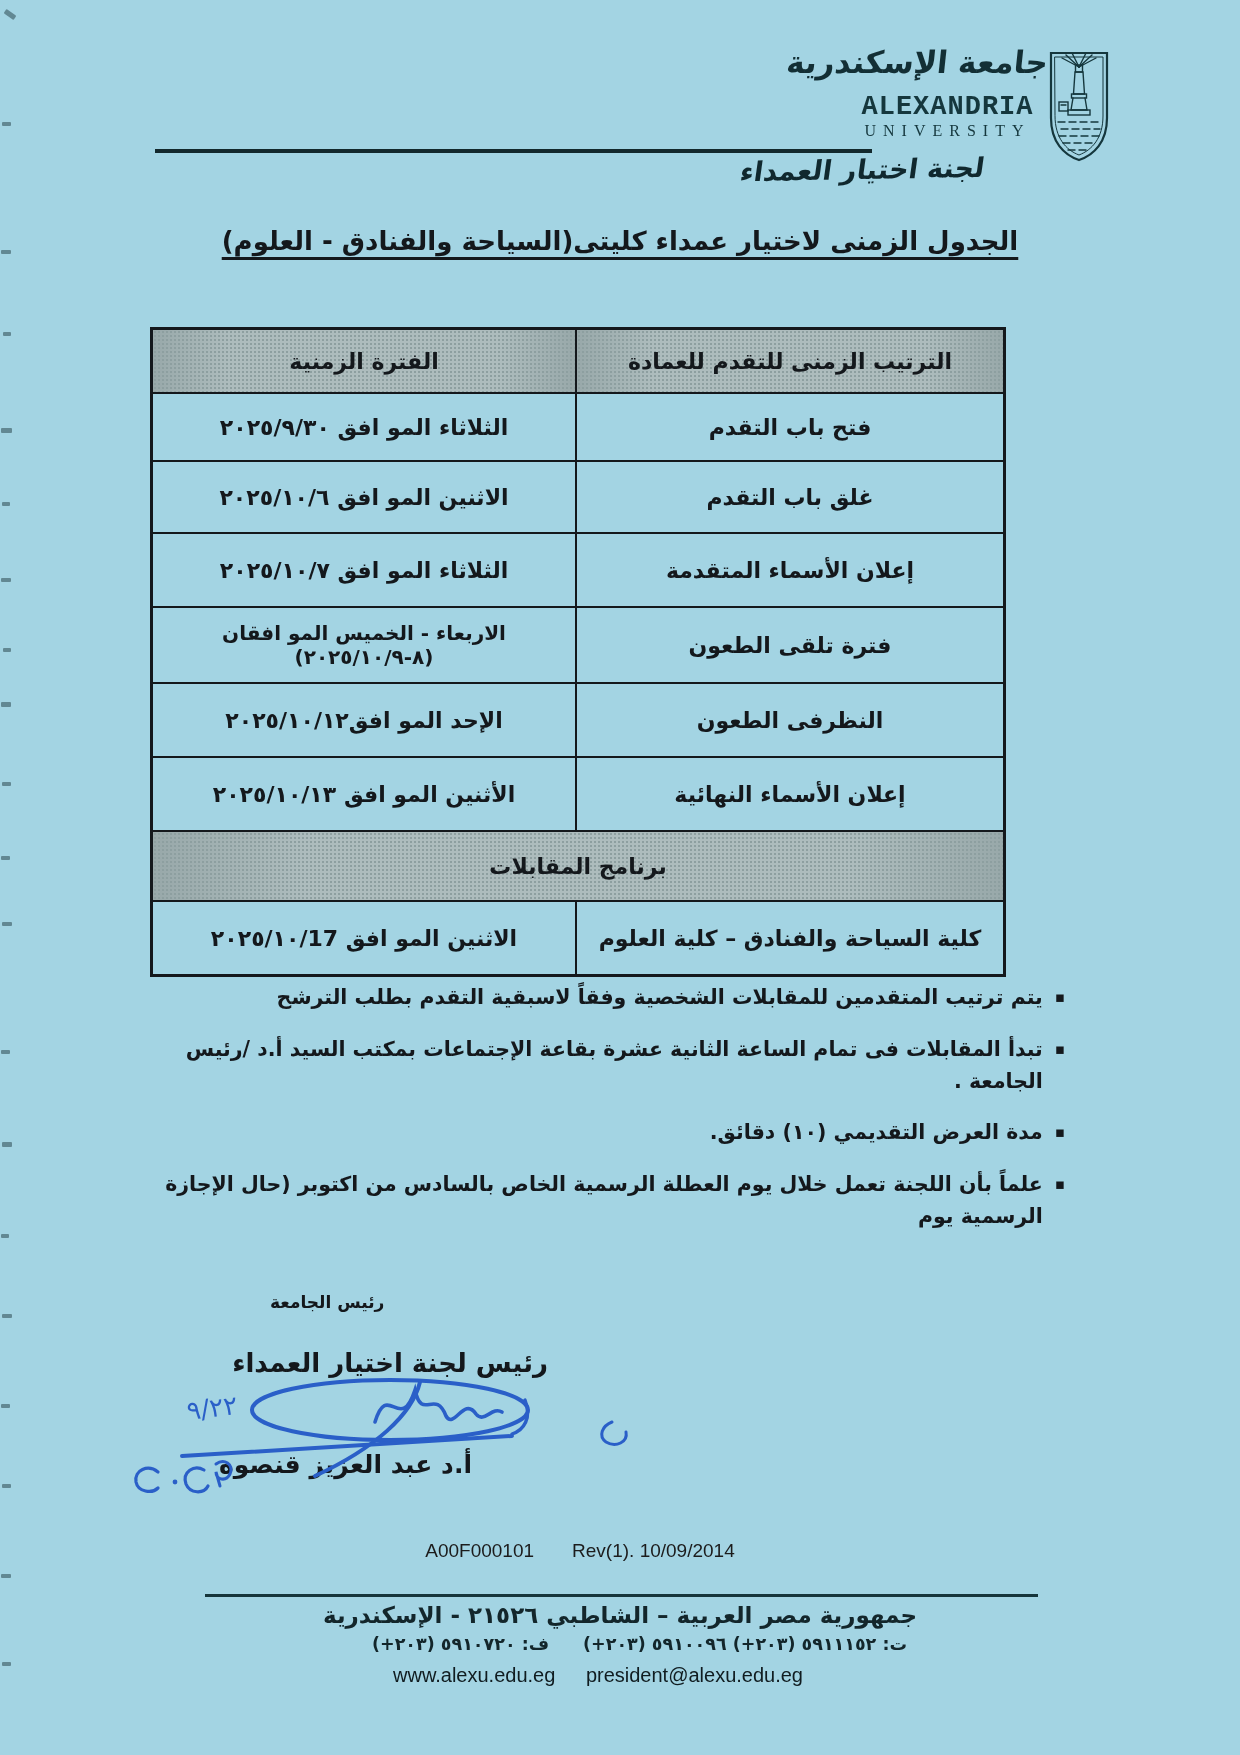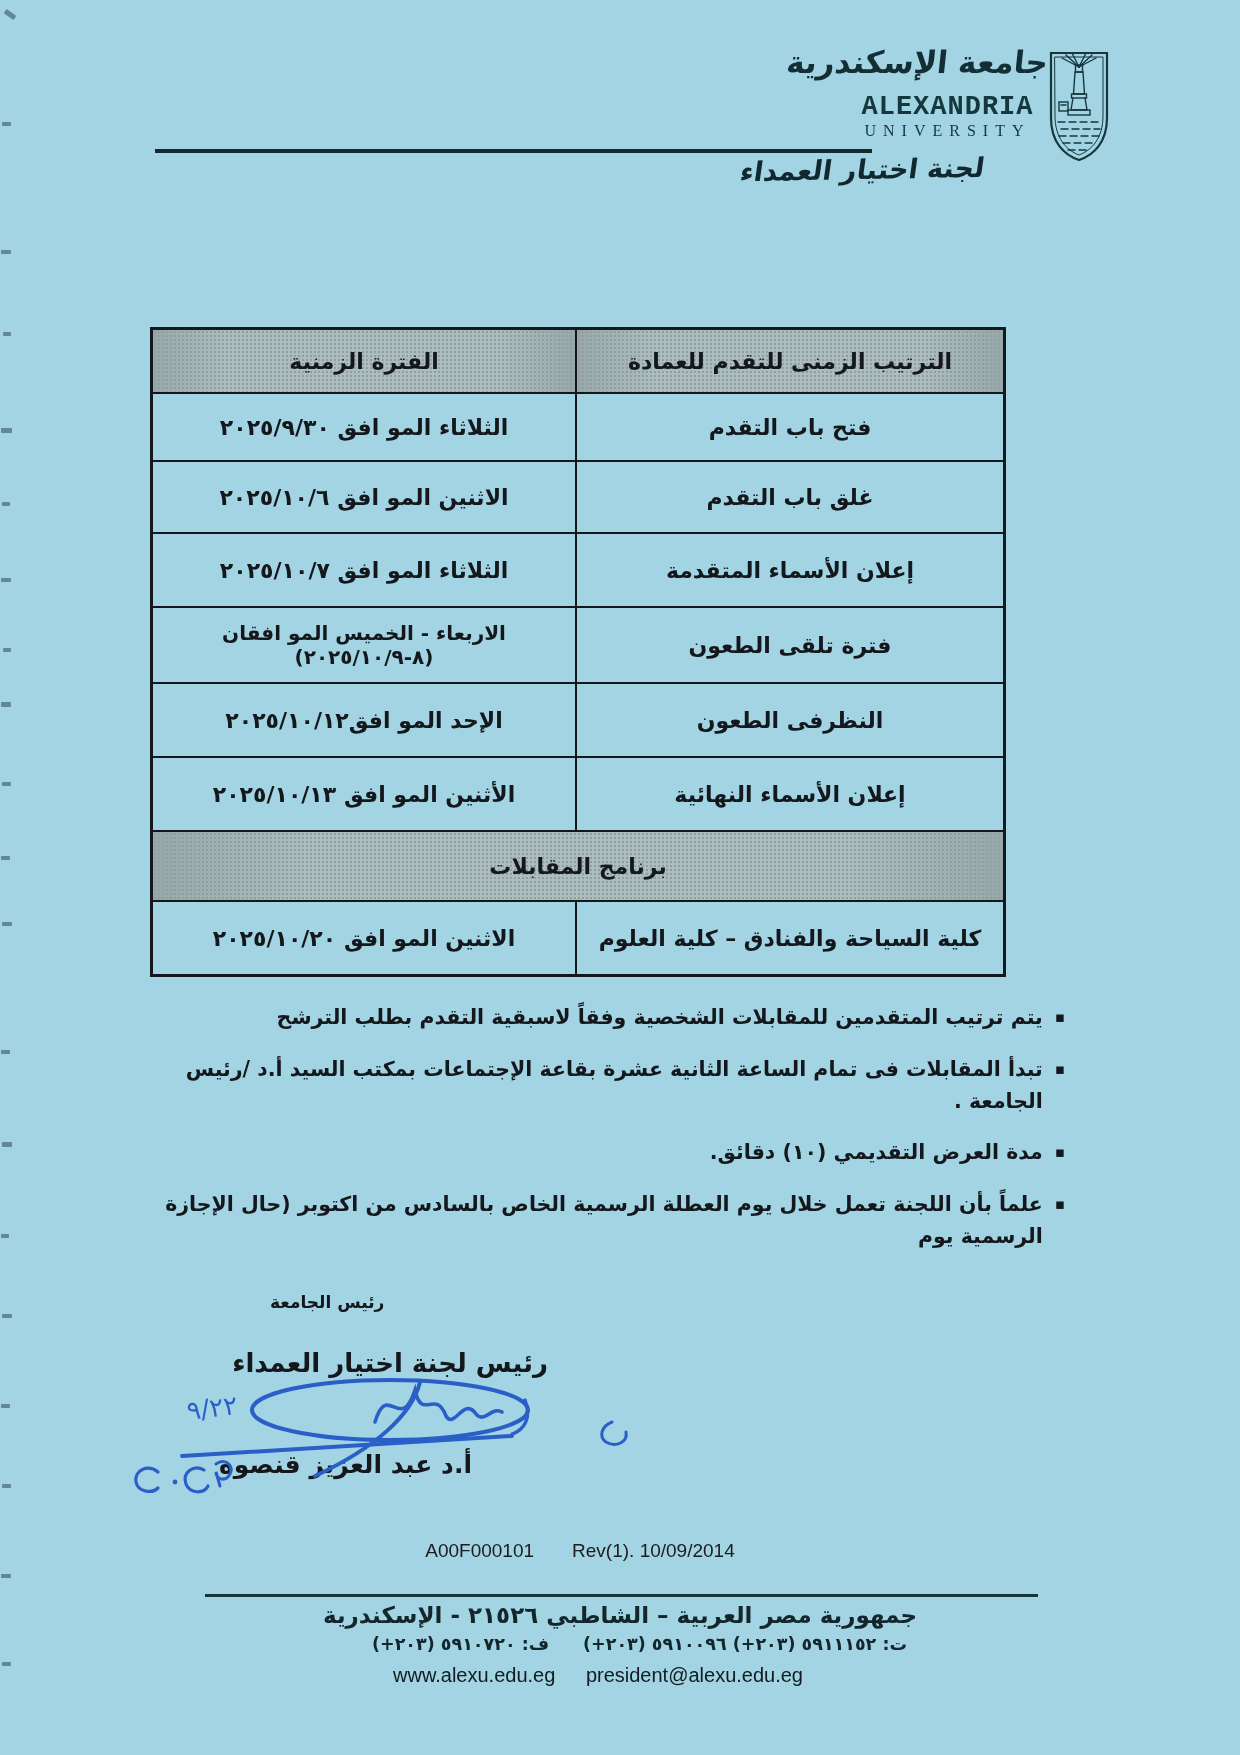--- a/index.html
+++ b/index.html
@@ -62,21 +62,21 @@
                      linear-gradient(90deg, rgba(90,110,112,.25), rgba(90,110,112,0) 18%, rgba(90,110,112,0) 82%, rgba(90,110,112,.25));
     background-size:4px 4px,100% 100%;
   }
   .banner-cell{grid-column:1 / -1;}
   .h-hdr{height:62px}.h-r1{height:66px}.h-r2{height:70px}.h-r3{height:72px}
   .h-r4{height:74px}.h-r5{height:72px}.h-r6{height:72px}.h-ban{height:68px}.h-fin{height:72px}
   .fs-small{font-size:20px;}
   
   .bullets{position:absolute;left:165px;top:982px;width:900px;direction:rtl;}
   .bullet{display:flex;gap:12px;align-items:flex-start;margin-bottom:20px;
-          font-size:20.5px;font-weight:bold;line-height:1.55;margin-top:20px;}
+          font-size:20.5px;font-weight:bold;line-height:1.55;}
   .bullet::before{content:"▪";font-size:15px;line-height:2.1;}
   .bullet-body{flex:1;}
   .bullet-line2{text-align:center;margin-top:12px;}
   
   .sig-role1{position:absolute;left:270px;top:1292px;width:240px;text-align:left;
              font-size:17px;font-weight:bold;}
   .sig-role2{position:absolute;left:222px;top:1348px;width:336px;text-align:center;
              font-size:26px;font-weight:bold;}
   .sig-name{position:absolute;left:232px;top:1450px;width:240px;text-align:center;
             font-size:25px;font-weight:bold;white-space:nowrap;}
@@ -153,20 +153,21 @@
       <path d="M13,79 h7 M24,79 h7 M35,79 h7 M46,79 h6"></path>
       <path d="M11,86 h7 M22,86 h7 M33,86 h7 M44,86 h7"></path>
       <path d="M15,93 h7 M26,93 h7 M37,93 h7"></path>
       <path d="M20,100 h7 M31,100 h7"></path>
     </svg>
   </div>
 
   <div class="header-rule"></div>
   <div class="committee-script" dir="rtl">لجنة اختيار العمداء</div>
 
+  <div class="doc-title" dir="rtl">الجدول الزمنى لاختيار عمداء كليتى(السياحة والفنادق - العلوم)</div>
 
   <div class="sched-table">
     <div class="trow h-hdr">
       <div class="cell c-item gray">الترتيب الزمنى للتقدم للعمادة</div>
       <div class="cell gray">الفترة الزمنية</div>
     </div>
     <div class="trow h-r1">
       <div class="cell c-item">فتح باب التقدم</div>
       <div class="cell">الثلاثاء المو افق ٢٠٢٥/٩/٣٠</div>
     </div>
@@ -188,21 +189,21 @@
     </div>
     <div class="trow h-r6">
       <div class="cell c-item">إعلان الأسماء النهائية</div>
       <div class="cell">الأثنين المو افق ٢٠٢٥/١٠/١٣</div>
     </div>
     <div class="trow h-ban">
       <div class="cell banner-cell gray">برنامج المقابلات</div>
     </div>
     <div class="trow h-fin">
       <div class="cell c-item">كلية السياحة والفنادق – كلية العلوم</div>
-      <div class="cell">الاثنين المو افق ٢٠٢٥/١٠/٢٠</div>
+      <div class="cell">الاثنين المو افق ٢٠٢٥/١٠/17</div>
     </div>
   </div>
 
   <div class="bullets">
     <div class="bullet">
       <div class="bullet-body">يتم ترتيب المتقدمين للمقابلات الشخصية وفقاً لاسبقية التقدم بطلب الترشح</div>
     </div>
     <div class="bullet">
       <div class="bullet-body">تبدأ المقابلات فى تمام الساعة الثانية عشرة بقاعة الإجتماعات بمكتب السيد أ.د /رئيس الجامعة .</div>
     </div>

